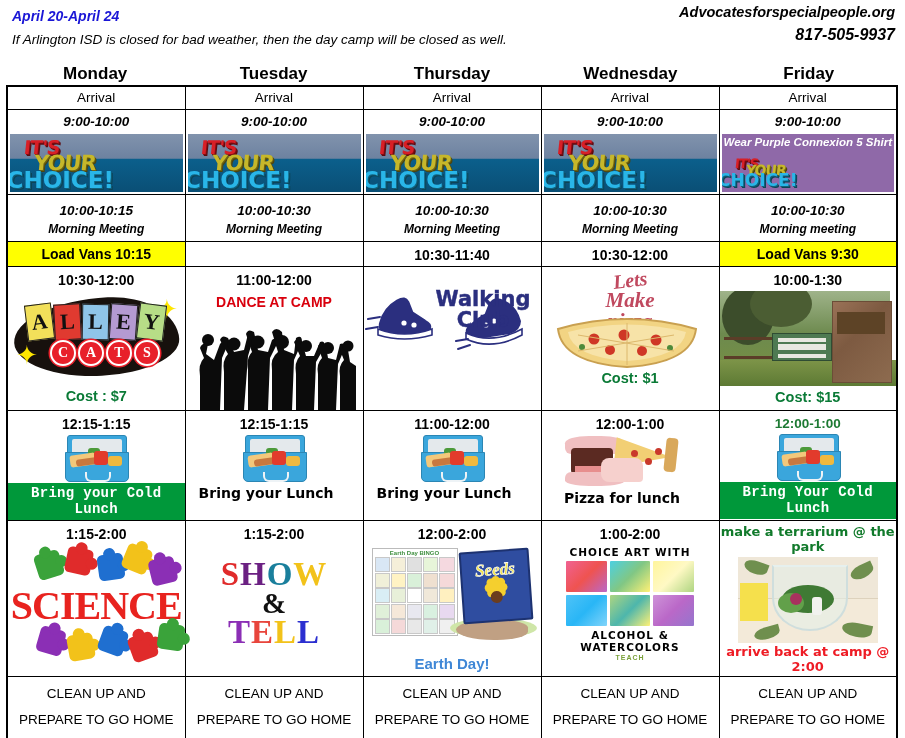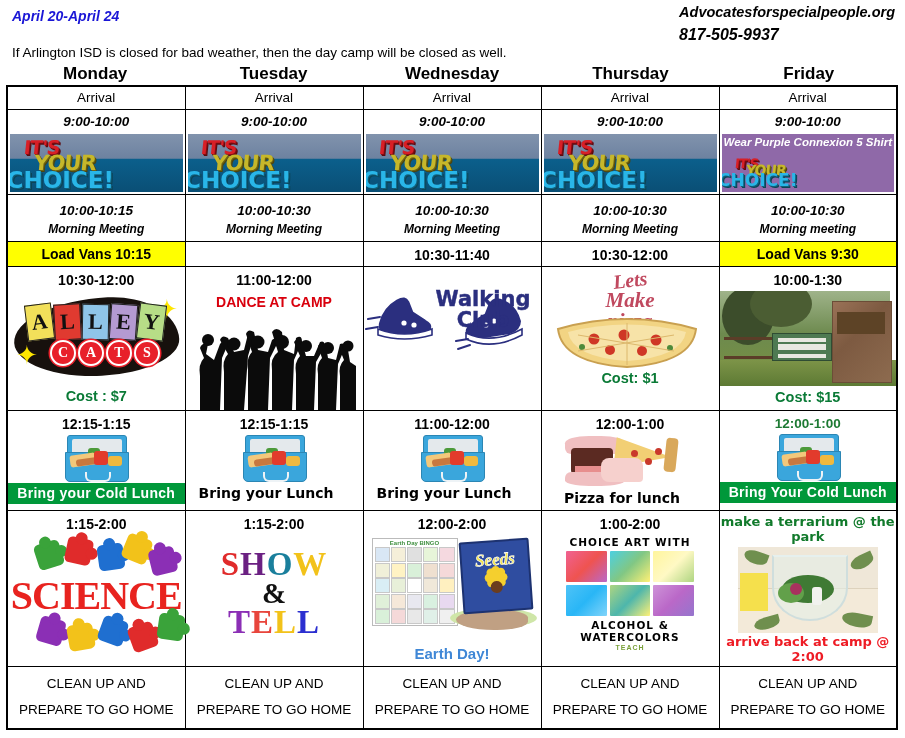--- a/index.html
+++ b/index.html
@@ -5,44 +5,44 @@
   html,body{margin:0;padding:0;}
   body{
     width:905px;height:738px;overflow:hidden;background:#ffffff;
     font-family:"Liberation Sans", sans-serif;color:#000;
   }
   .page{width:905px;height:738px;position:relative;box-sizing:border-box;padding:4px 6px 0 6px;}
 
   
   .hdr{position:relative;height:58px;}
   .hdr-l{position:absolute;left:6px;top:0;}
-  .hdr-r{position:absolute;right:4px;top:0;text-align:left;}
+  .hdr-r{position:absolute;right:4px;top:0;text-align:right;}
   .h-title{font-style:italic;font-weight:bold;font-size:15px;letter-spacing:-0.2px;white-space:nowrap;}
   .h-dates{font-style:italic;font-weight:bold;font-size:14px;color:#1a16d6;margin-top:4px;white-space:nowrap;}
-  .h-note{font-size:13.5px;margin-top:21px;white-space:nowrap;}
+  .h-note{font-style:italic;font-size:13.5px;margin-top:8px;white-space:nowrap;}
   .h-site{font-style:italic;font-weight:bold;font-size:14.5px;white-space:nowrap;}
   .h-phone{font-style:italic;font-weight:bold;font-size:16px;margin-top:6px;white-space:nowrap;}
 
   
   .daybar{display:flex;width:892px;margin:2px 0 1px 0;}
   .daybar > div{flex:1 1 0;text-align:center;font-weight:bold;font-size:17px;}
 
   
   table.sched{border-collapse:collapse;width:892px;table-layout:fixed;border:2px solid #000;}
   table.sched td{border:1.6px solid #000;vertical-align:top;padding:0;text-align:center;background:#fff;}
   .cell{padding:2px 1px;box-sizing:border-box;}
 
   .t-arrival{font-size:13.5px;padding:3px 0 4px 0;}
   .t-time{font-size:13.5px;font-weight:bold;font-style:italic;padding:4px 0 4px 0;}
   .t-timeb{font-size:14px;font-weight:bold;padding:5px 0 2px 0;}
   .t-meet{font-size:12px;font-weight:bold;font-style:italic;padding:0 0 5px 0;}
   .t-meet-wrap{padding:4px 0 0 0;}
   .yellow{background:#ffff00 !important;font-weight:bold;font-size:14px;padding:4px 16px;}
   .greenban{background:#00983a;color:#fff;font-weight:bold;font-size:14px;
-            font-family:Liberation Sans, sans-serif;padding:2px 0 3px 0;letter-spacing:0.3px;}
+            font-family:Liberation Mono, monospace;padding:2px 0 3px 0;letter-spacing:0.3px;}
   .plainlunch{font-weight:bold;font-size:14px;font-family:"DejaVu Sans", sans-serif;padding:2px 16px 4px 0;}
   .cost{color:#0a7a36;font-weight:bold;font-size:14.5px;padding:3px 0 4px 0;}
   .red-b{color:#d9000d;font-weight:bold;font-size:14px;}
   .grn-b{color:#117a2b;font-weight:bold;font-size:13px;font-family:"DejaVu Sans", sans-serif;}
   .grn-t{color:#1d7a33;font-weight:bold;font-size:13.5px;padding:5px 0 2px 0;}
   .red-t{color:#ee1c25;font-weight:bold;font-size:13px;font-family:"DejaVu Sans", sans-serif;padding:1px 0 2px;}
   .blue-t{color:#3f87d6;font-weight:bold;font-size:15px;padding:3px 0 4px 0;}
   .clean{font-size:13.5px;line-height:26px;padding:4px 0 5px 0;}
 
   
@@ -209,22 +209,22 @@
     </div>
     <div class="hdr-r">
       <div class="h-site">Advocatesforspecialpeople.org</div>
       <div class="h-phone">817-505-9937</div>
     </div>
   </div>
 
   <div class="daybar">
     <div>Monday</div>
     <div>Tuesday</div>
+    <div>Thursday</div>
     <div>Wednesday</div>
-    <div>Thursday</div>
     <div>Friday</div>
   </div>
 
   <table class="sched">
 
     <tbody>
         <tr>
       <td>
             <div class="cell t-arrival">Arrival</div>
           </td>

